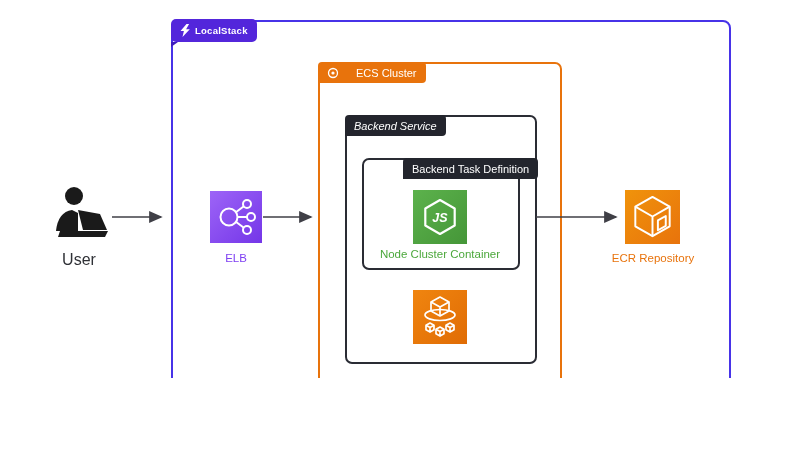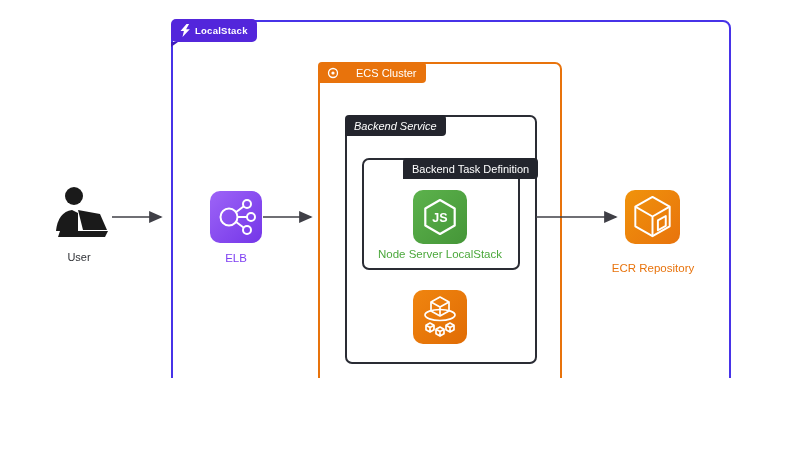--- a/index.html
+++ b/index.html
@@ -36,32 +36,32 @@
   .tab.ls-tab::after{
     content:"";position:absolute;left:0;top:100%;
     border-top:5px solid #3D1BBE;border-right:7px solid transparent;
   }
   .tab.ecs-tab{left:318px;top:62px;background:var(--aws-orange);}
   .tab.svc-tab{left:345px;top:115px;background:var(--dark-tab);font-style:italic;}
   .tab.task-tab{left:362px;top:158px;background:var(--dark-tab);margin-left:41px;}
 
   .icon-sq{
     position:absolute;display:flex;align-items:center;justify-content:center;
-    border-radius:10px;z-index:2;
+    border-radius:0;z-index:2;font-style:italic;
   }
   .icon-node{left:413px;top:190px;width:54px;height:54px;background:linear-gradient(135deg,#5CB24C,#459638);}
   .icon-ecs-service{left:413px;top:290px;width:54px;height:54px;background:linear-gradient(135deg,#F0850F,#E06C05);}
   .icon-elb{left:210px;top:191px;width:52px;height:52px;background:linear-gradient(135deg,#9D64F7,#7436E8);}
   .icon-ecr{left:625px;top:190px;width:55px;height:54px;background:linear-gradient(135deg,#F0930B,#E8730C);}
 
   .node-label{position:absolute;transform:translateX(-50%);font-size:11.5px;text-align:center;white-space:nowrap;z-index:2;}
   .lbl-node{left:440px;top:248px;color:var(--node-label);}
   .lbl-elb{left:236px;top:252px;color:var(--elb-label);text-align:right;}
-  .lbl-ecr{left:653px;top:262px;color:var(--aws-orange);}
-  .lbl-user{left:79px;top:251px;color:var(--user-label);font-size:11px;}
+  .lbl-ecr{left:653px;top:252px;color:var(--aws-orange);}
+  .lbl-user{left:79px;top:251px;color:var(--user-label);font-size:16px;}
 
   .user-icon{position:absolute;left:50px;top:186px;z-index:2;}
   .arrows{position:absolute;left:0;top:0;width:800px;height:450px;z-index:1;pointer-events:none;}
 </style>
 </head>
 <body>
 
 <div id="canvas">
 
   <svg class="arrows" viewBox="0 0 800 450">
@@ -101,21 +101,21 @@
   <div class="tab task-tab">
     <span>Backend Task Definition</span>
   </div>
 
   <div class="icon-sq icon-node">
     <svg width="54" height="54" viewBox="0 0 54 54">
       <path d="M27,10 L41.7,18.5 L41.7,35.5 L27,44 L12.3,35.5 L12.3,18.5 Z" fill="none" stroke="#ffffff" stroke-width="2.2" stroke-linejoin="round"></path>
       <text x="27" y="31.5" text-anchor="middle" font-family="Liberation Sans, sans-serif" font-size="12.5" font-weight="bold" fill="#ffffff">JS</text>
     </svg>
   </div>
-  <div class="node-label lbl-node">Node Server LocalStack</div>
+  <div class="node-label lbl-node">Node Cluster Container</div>
 
   <div class="icon-sq icon-ecs-service">
     <svg width="54" height="54" viewBox="0 0 54 54" fill="none" stroke="#ffffff" stroke-width="1.7" stroke-linejoin="round">
       <ellipse cx="27" cy="25" rx="15" ry="5.5"></ellipse>
       <path d="M27,7 L36,12 L36,21 L27,26 L18,21 L18,12 Z"></path>
       <path d="M18,12 L27,17 L36,12 M27,17 L27,26"></path>
       <path d="M17,33 l4,2.2 l-4,2.2 l-4,-2.2 Z M13,35.2 v4.6 l4,2.2 v-4.6 M21,35.2 v4.6 l-4,2.2"></path>
       <path d="M37,33 l4,2.2 l-4,2.2 l-4,-2.2 Z M33,35.2 v4.6 l4,2.2 v-4.6 M41,35.2 v4.6 l-4,2.2"></path>
       <path d="M27,37 l4,2.2 l-4,2.2 l-4,-2.2 Z M23,39.2 v4.6 l4,2.2 v-4.6 M31,39.2 v4.6 l-4,2.2"></path>
     </svg>

